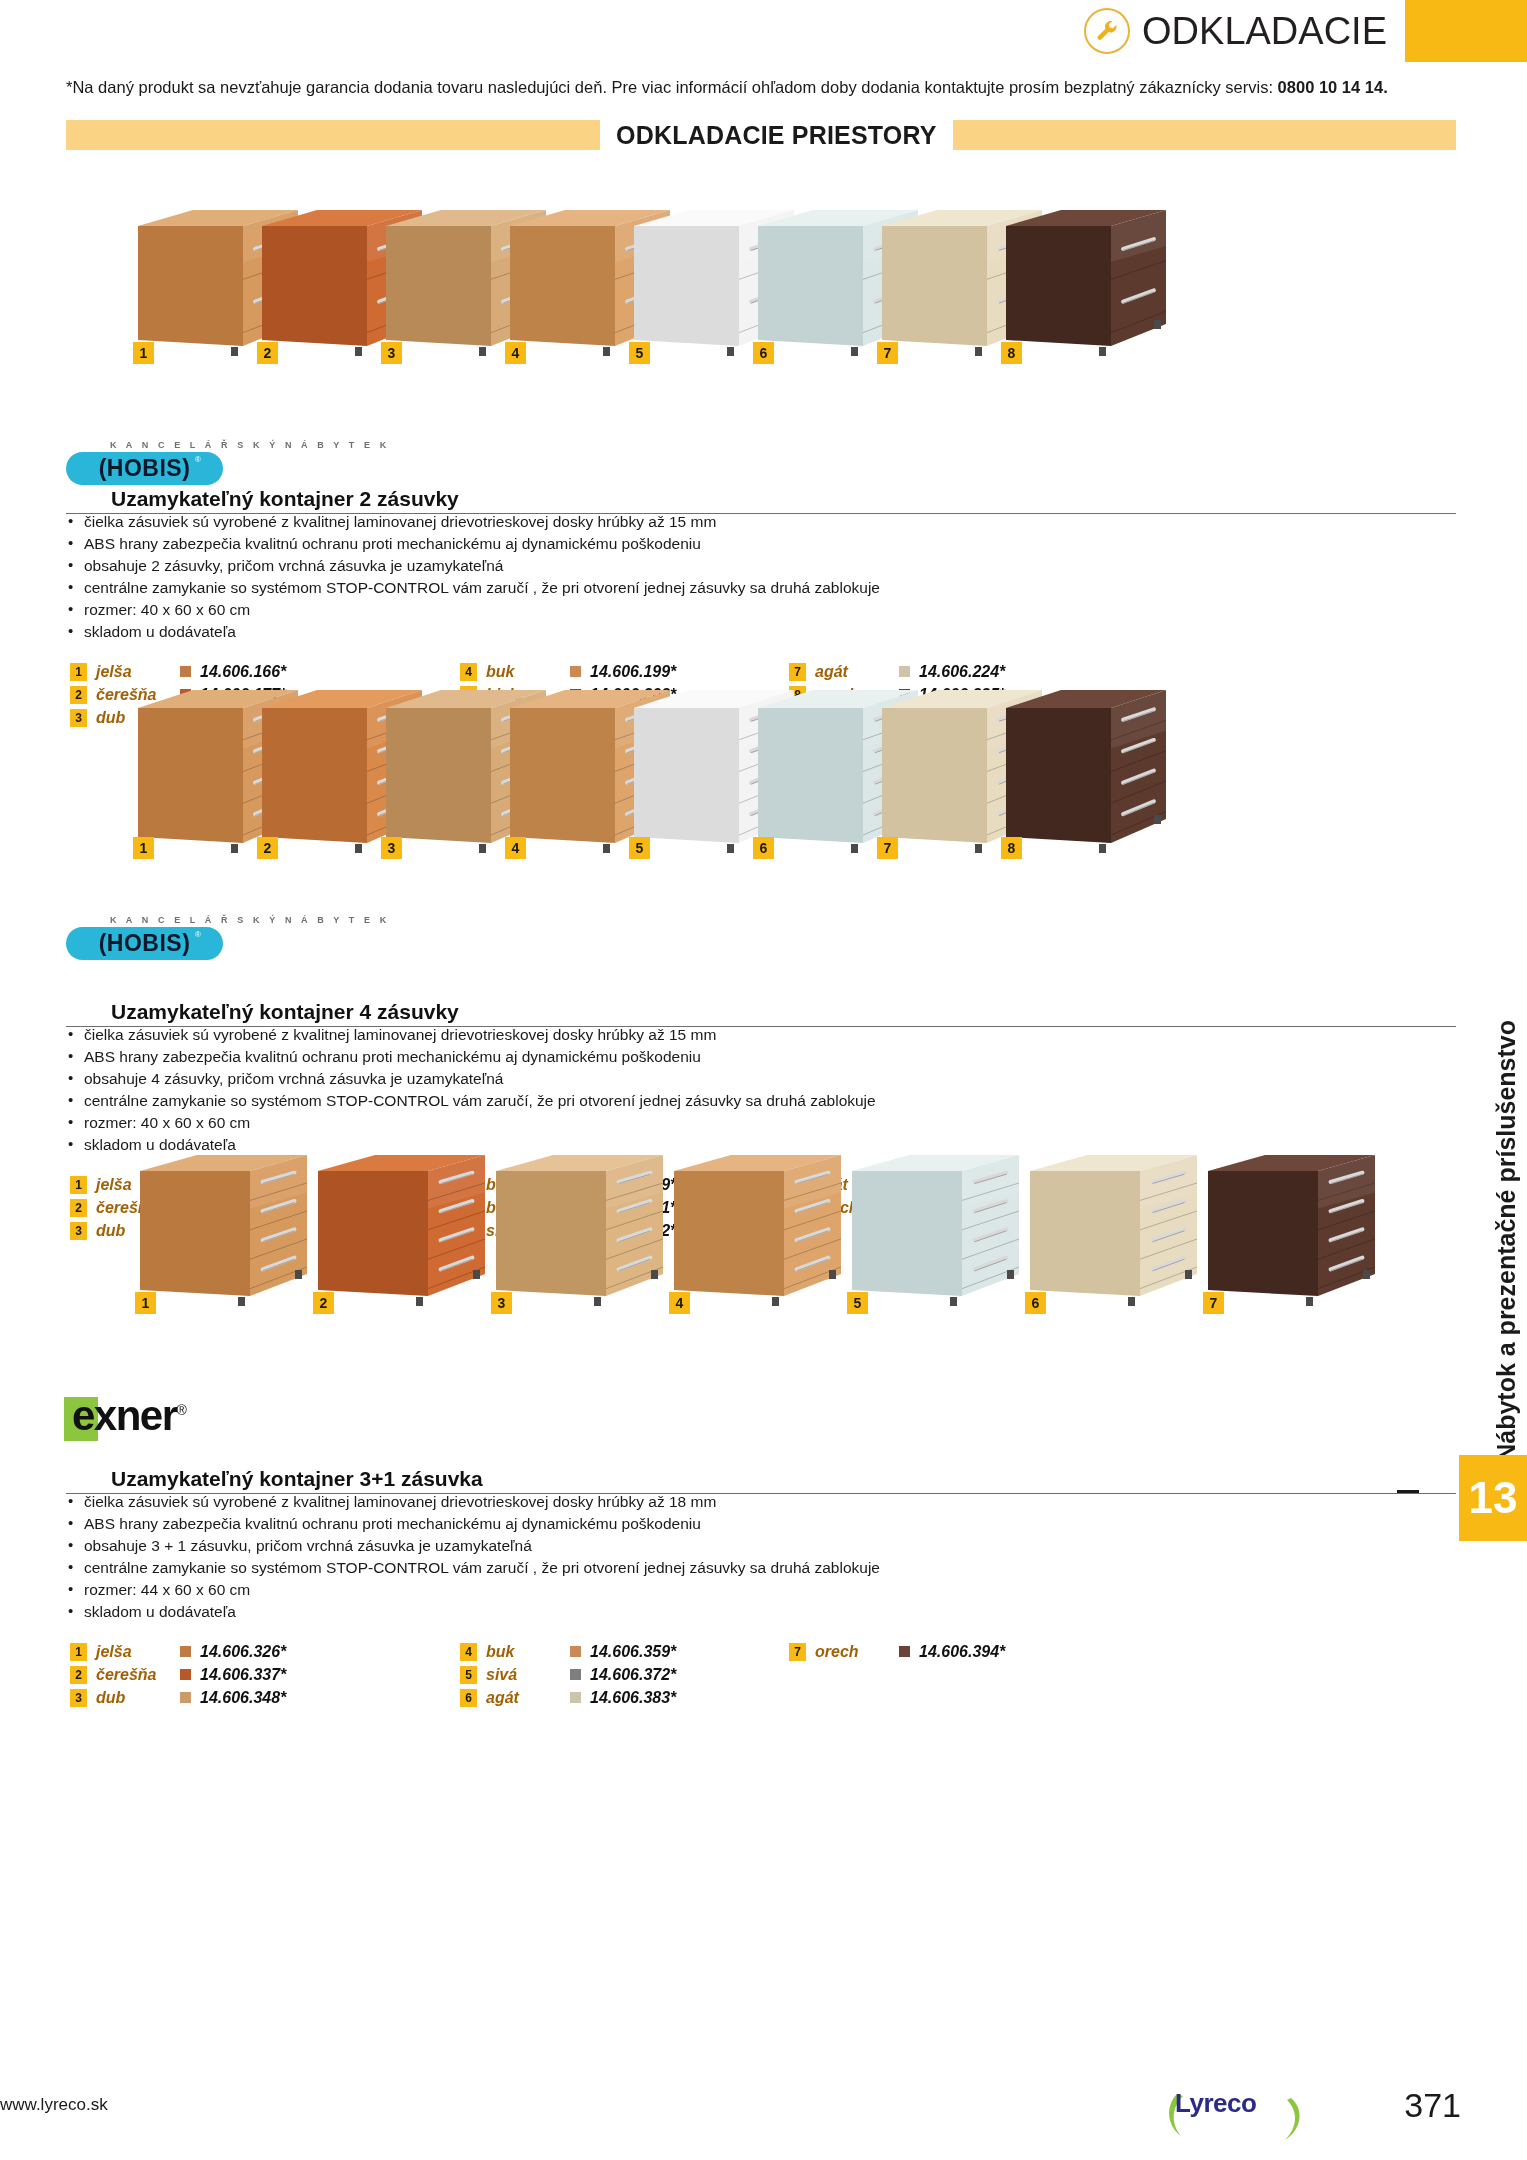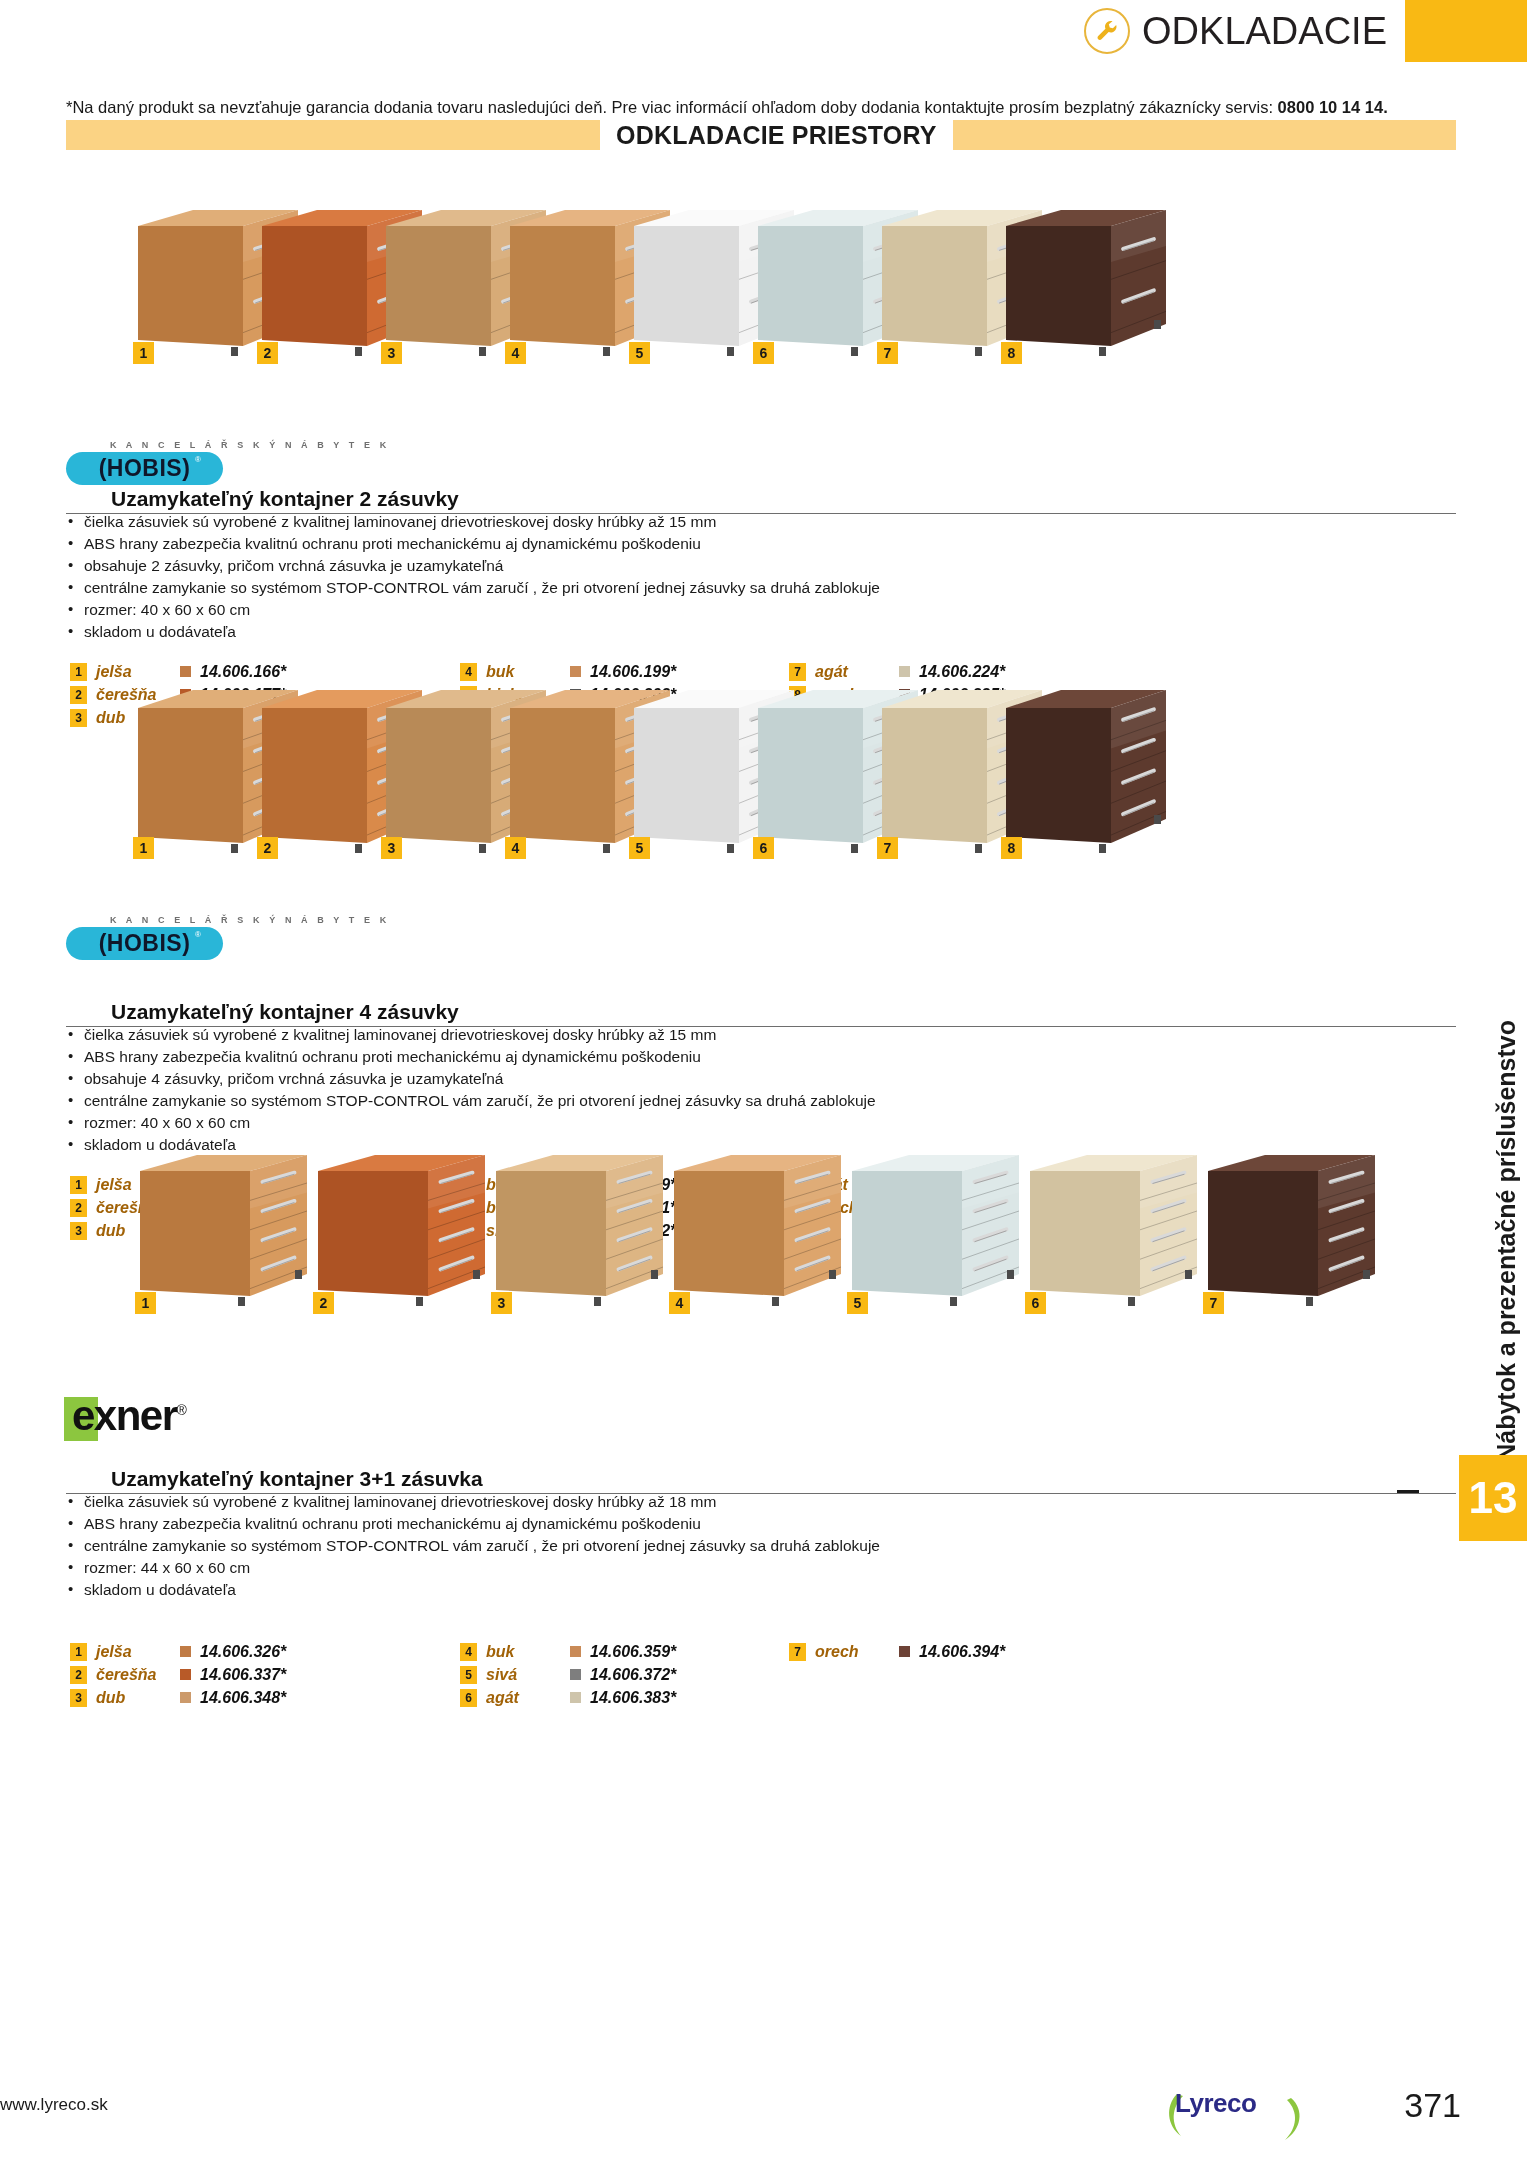--- a/index.html
+++ b/index.html
@@ -31,21 +31,20 @@
   .wrench-badge svg { display:block; }
   .hdr-title {
     font-size:38px; font-weight:400; letter-spacing:0px;
     color:#231f20; line-height:1; white-space:nowrap;
     font-family:"Liberation Sans", sans-serif;
   }
   .disclaimer {
     position:absolute; left:66px; top:78px; width:1400px;
     font-size:16.5px; color:#1a1a1a; white-space:nowrap;
     font-family:"Liberation Sans", sans-serif;
-    margin-top:20px;
   }
   .disclaimer b { font-weight:bold; }
 
   
   .section-banner {
     position:absolute; left:66px; top:120px; width:1390px; height:30px;
     display:flex; align-items:center;
   }
   .banner-bar-left { flex:0 0 534px; height:30px; background:#fbd384; }
   .banner-label {
@@ -865,20 +864,21 @@
       <div class="exner-wrap" style="top: 1395px;">
         <div class="exner-sq" style="background: rgb(140, 198, 63);"></div>
         <div class="exner-text">exner<span class="exner-reg">®</span></div>
       </div>
       <div class="prod-title" style="top: 1467px;">Uzamykateľný kontajner 3+1 zásuvka</div>
       <div class="title-rule" style="top: 1493px;"></div>
       <div class="bullets" style="top: 1492px;">
         <ul>
           <li>čielka zásuviek sú vyrobené z kvalitnej laminovanej drievotrieskovej dosky hrúbky až 18 mm</li>
           <li>ABS hrany zabezpečia kvalitnú ochranu proti mechanickému aj dynamickému poškodeniu</li>
+          <li>obsahuje 3 + 1 zásuvku, pričom vrchná zásuvka je uzamykateľná</li>
           <li>centrálne zamykanie so systémom STOP-CONTROL vám zaručí , že pri otvorení jednej zásuvky sa druhá zablokuje</li>
           <li>rozmer: 44 x 60 x 60 cm</li>
           <li>skladom u dodávateľa</li>
         </ul>
       </div>
       <div class="codes" style="top: 1640px; height: 80px;">
         <div class="codes-col" style="left: 4px;">
           <div class="code-row">
             <span class="code-num">1</span>
             <span class="code-name">jelša</span>

